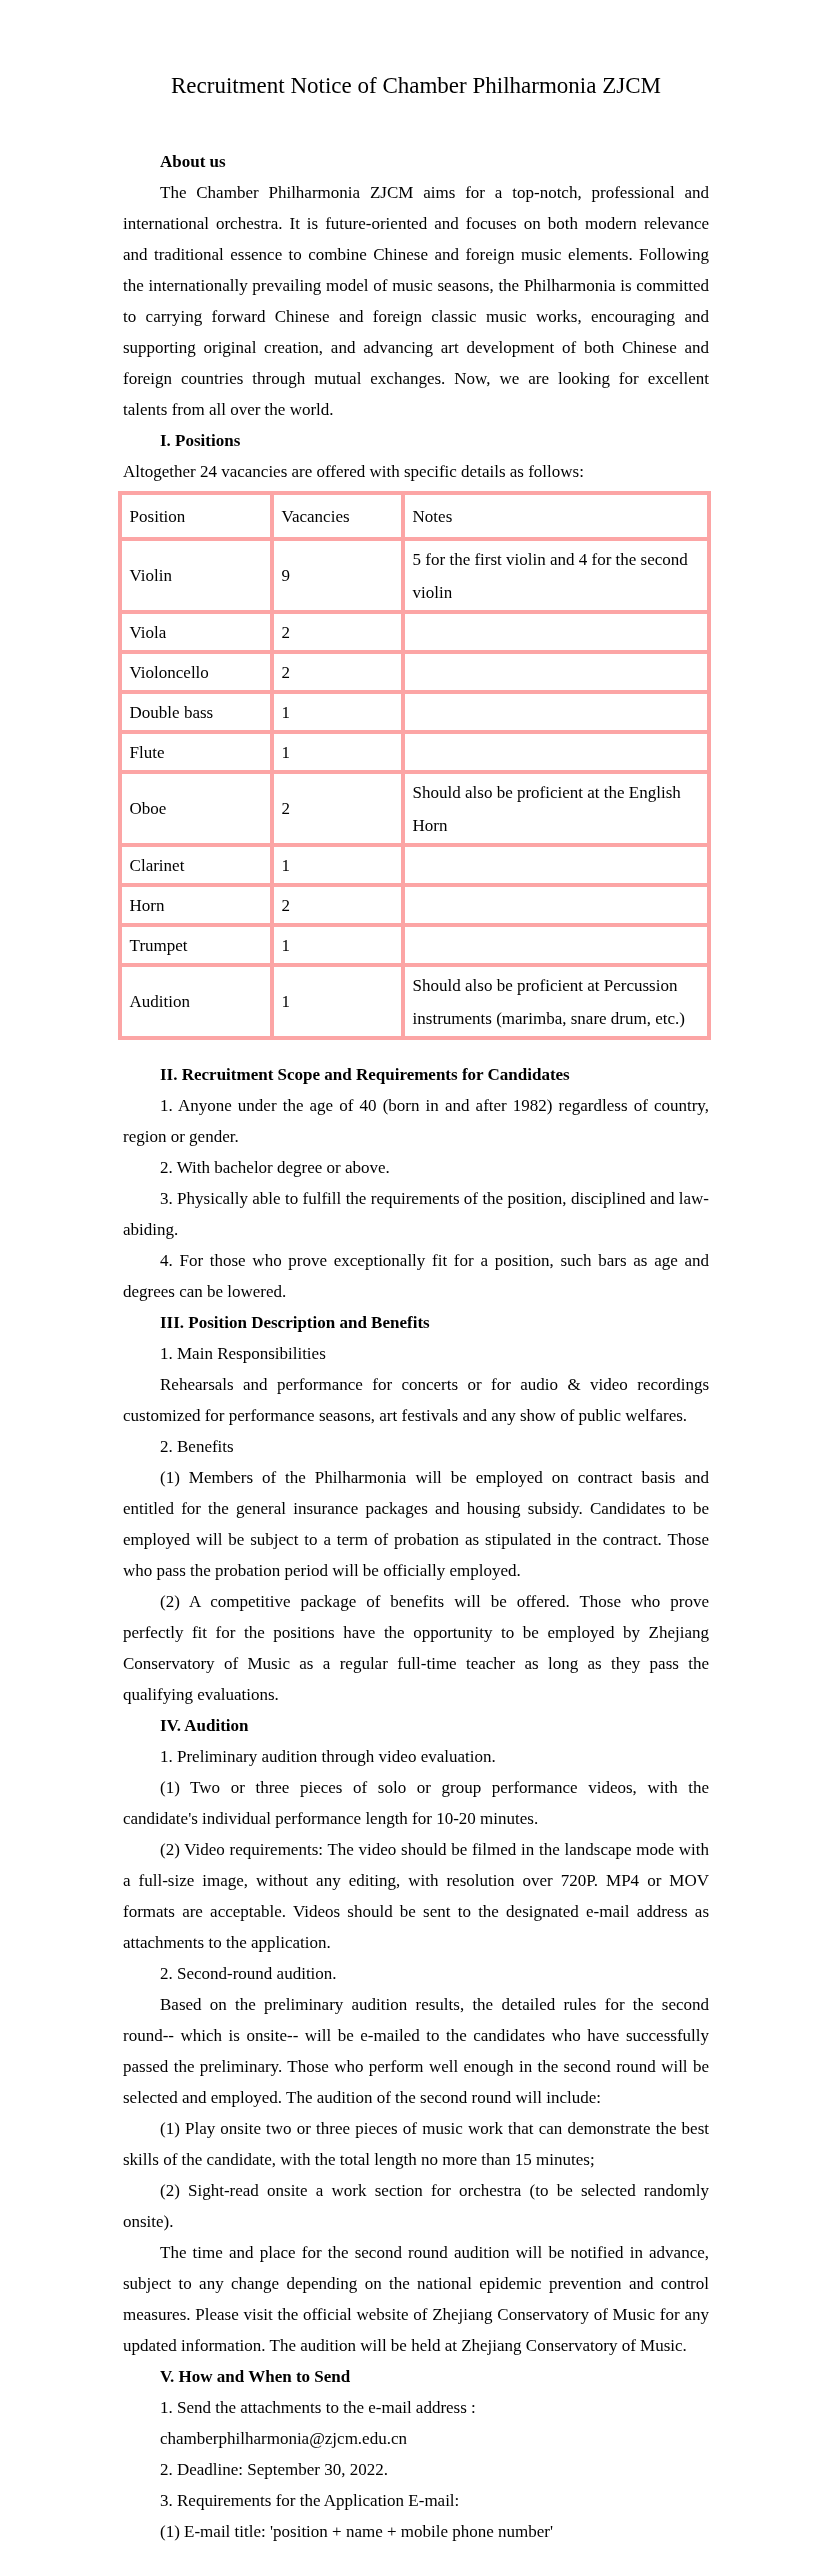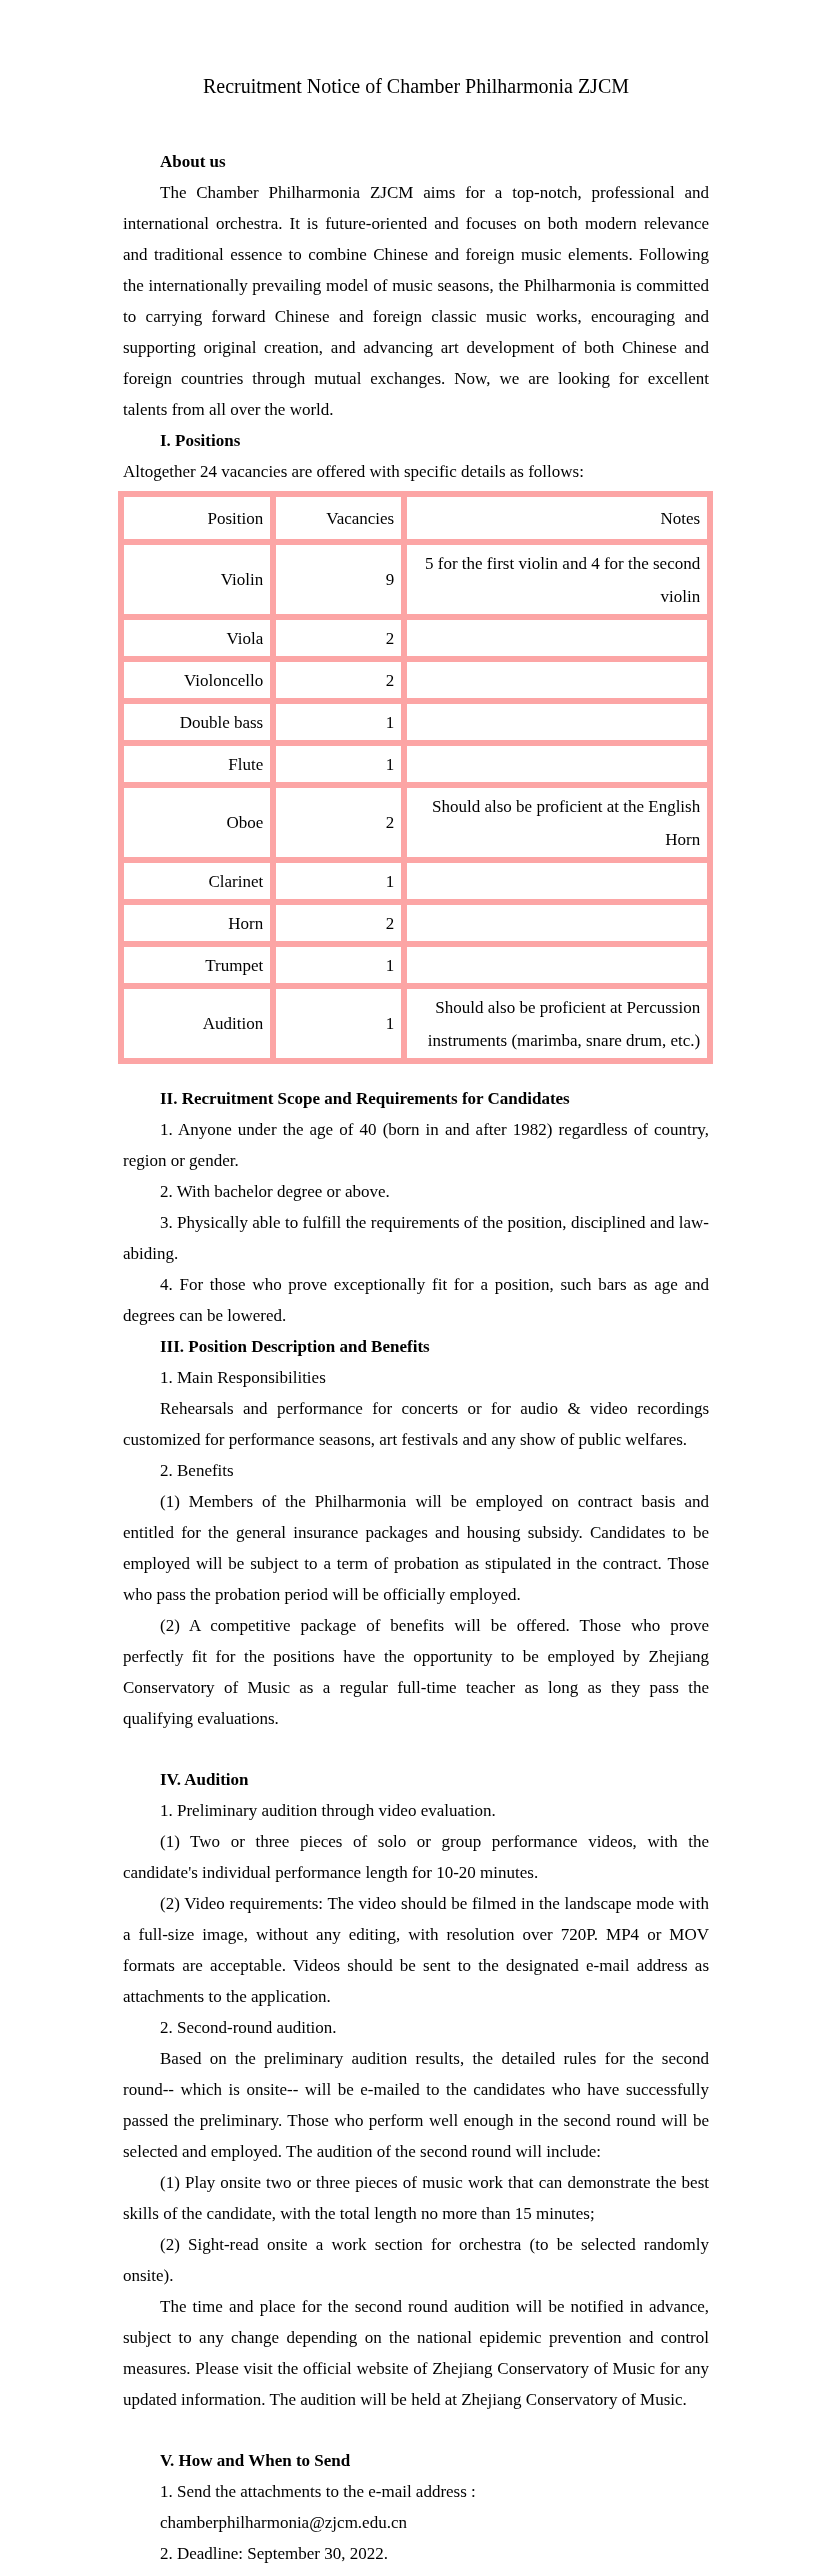--- a/index.html
+++ b/index.html
@@ -5,50 +5,50 @@
   html, body { margin: 0; padding: 0; background: #ffffff; }
   body {
     width: 818px;
     min-height: 3350px;
     color: #000000;
     font-family: "Liberation Serif", "DejaVu Serif", serif;
     -webkit-font-smoothing: antialiased;
   }
   .page { padding: 69px 109px 62px 123px; }
   .title {
-    font-size: 20px;
+    font-size: 23px;
     line-height: 34px;
     font-weight: normal;
     text-align: center;
     margin: 0 0 43px 0;
   }
   .p {
     font-size: 17px;
     line-height: 31px;
     margin: 0;
     text-align: justify;
   }
   .ind { text-indent: 37px; }
   .noind { text-indent: 0; }
   .bold { font-weight: bold; }
-  .sp-before { margin-top: 30px; }
+  .sp-before { }
   table.pos {
     border-collapse: collapse;
     table-layout: fixed;
     width: 589px;
     margin: 4.1px 0 18.5px -4.6px;
   }
   table.pos col.c1 { width: 152px; }
   table.pos col.c2 { width: 131px; }
   table.pos col.c3 { width: 306px; }
   table.pos td {
-    border: 6px solid #fca5a5;
+    border: 4px solid #fca5a5;
     font-size: 17px;
     line-height: 33px;
-    text-align: right;
+    text-align: left;
     vertical-align: middle;
     padding: 1.5px 7.2px;
     overflow-wrap: break-word;
   }
   table.pos tr.hdr td { padding: 4.6px 7.2px; }
 </style>
 </head>
 <body>
 
 <div class="page">

